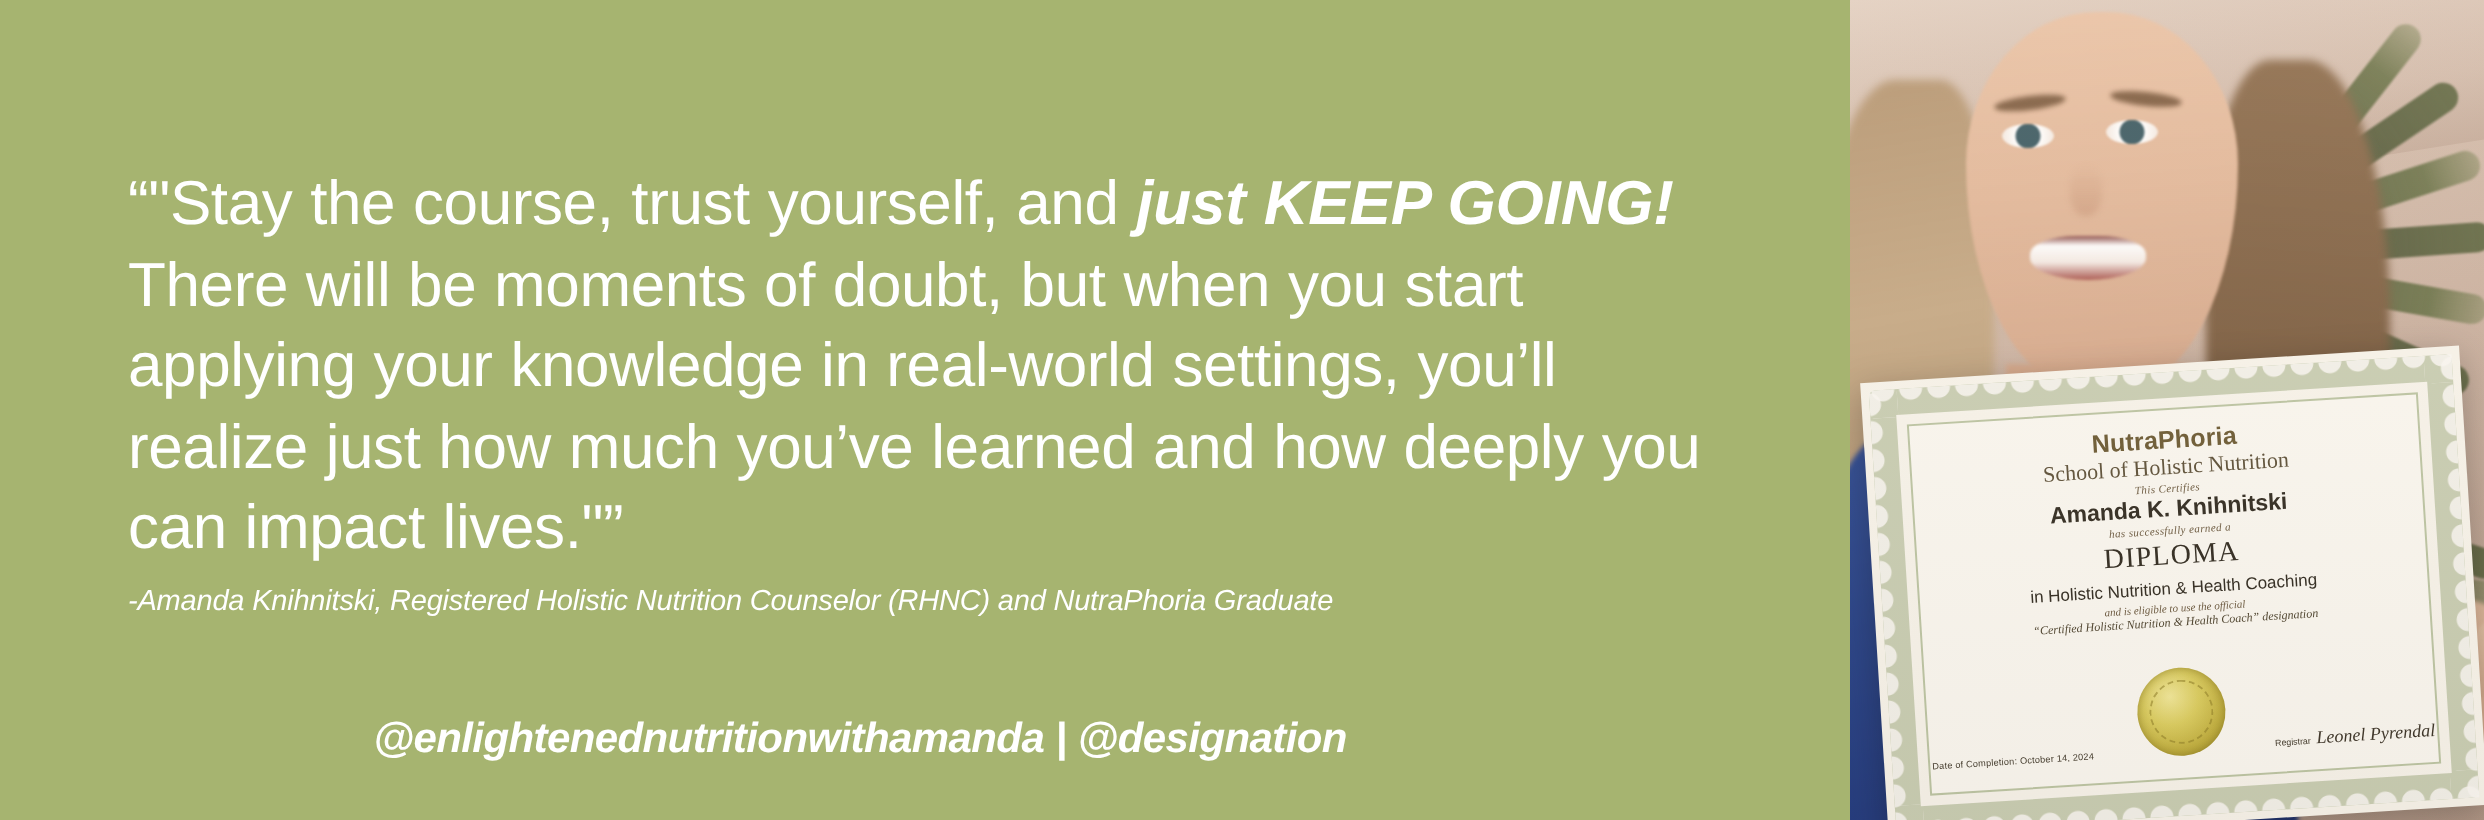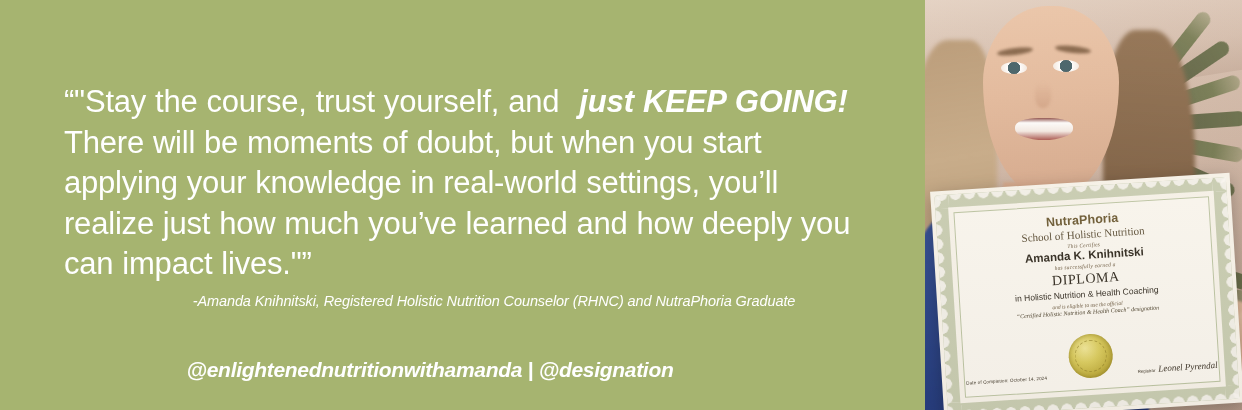--- a/index.html
+++ b/index.html
@@ -32,28 +32,26 @@
     font-size:31px;
     line-height:40.5px;
     font-weight:400;
     letter-spacing:-0.2px;
     word-spacing:0.5px;
   }
   #quote-text .emph {
     font-weight:bold;
     font-style:italic;
     letter-spacing:-0.1px;
-    margin-left:11px;
   }
 
   #attribution {
     position:absolute;
     left:64px; top:293px;
     width:860px;
-    text-align:center;
     color:#ffffff;
     font-size:14.5px;
     font-style:italic;
     font-weight:400;
     letter-spacing:-0.1px;
   }
 
   #handles {
     position:absolute;
     left:30px; top:358px;

